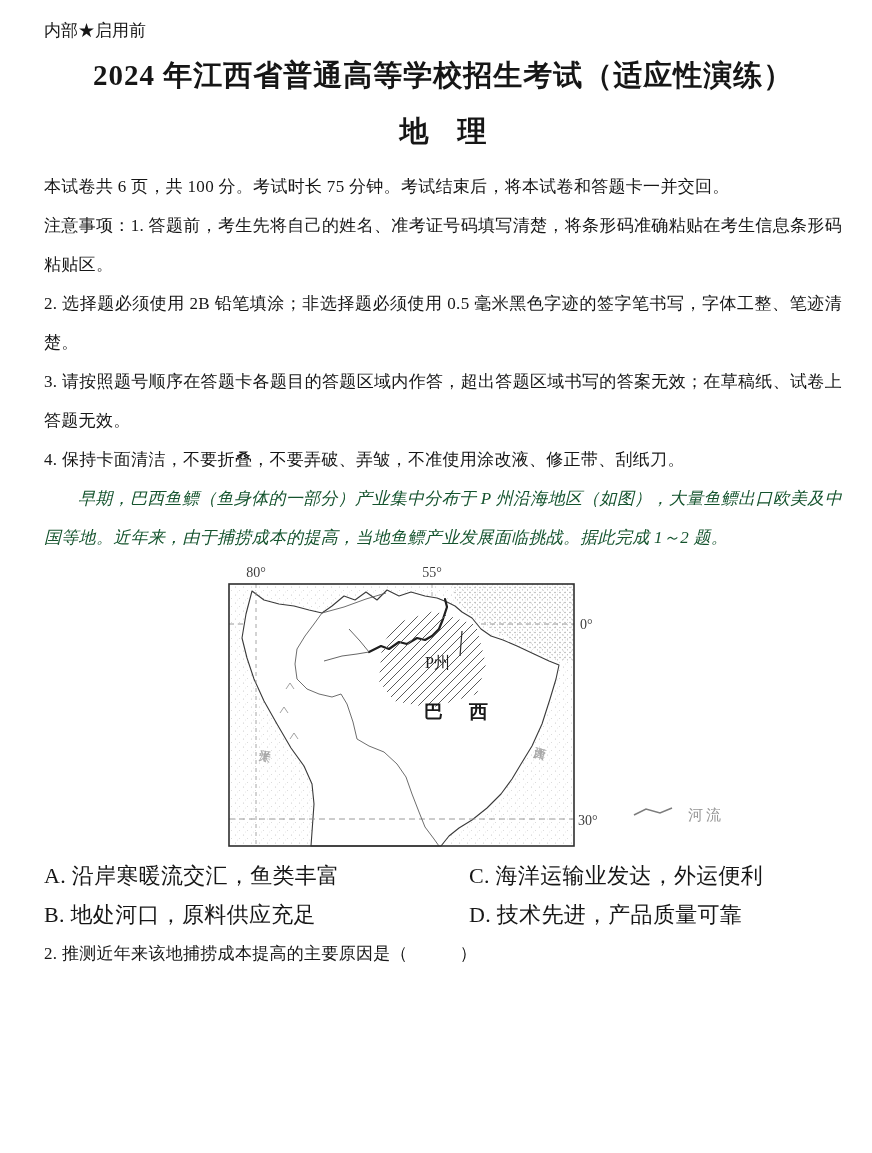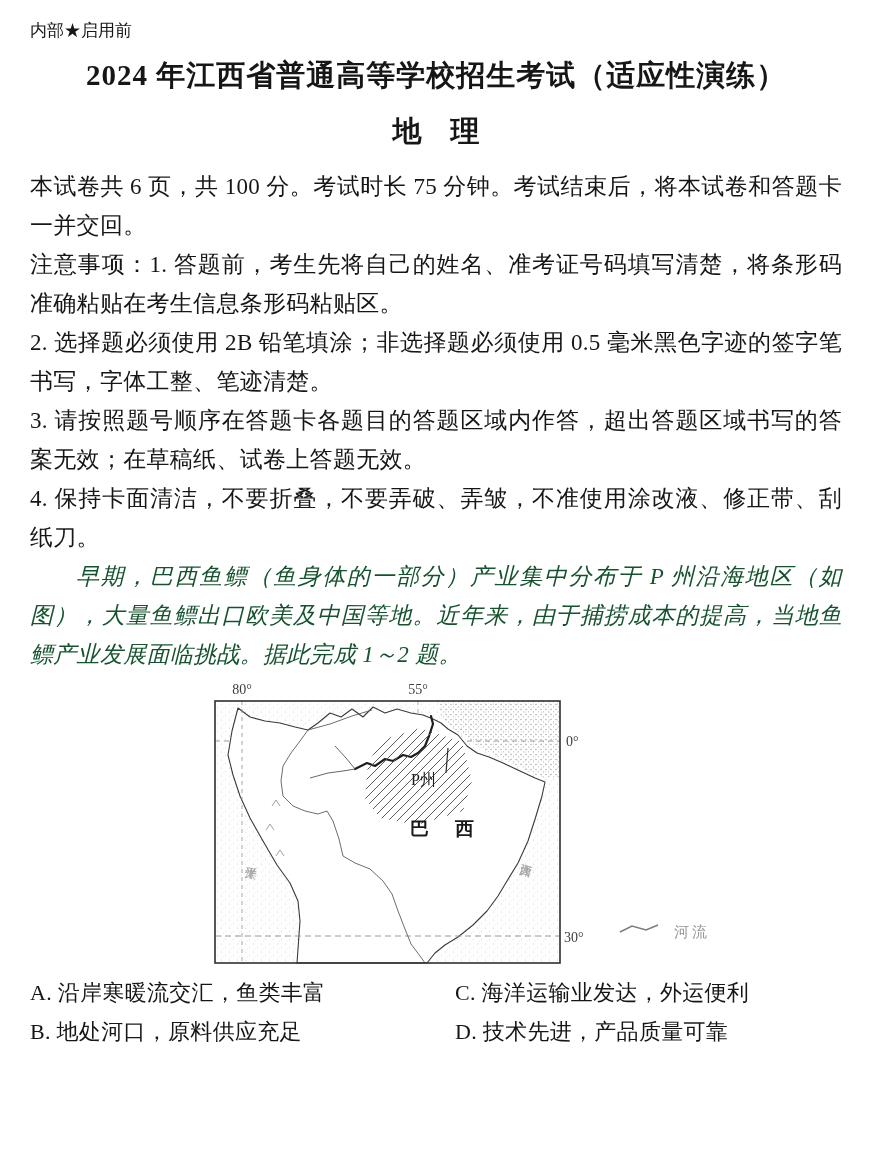--- a/index.html
+++ b/index.html
@@ -1,24 +1,24 @@
 <!DOCTYPE html>
 <html><head>
 <meta charset="utf-8">
 <style>
   html,body{margin:0;padding:0;background:#ffffff;}
   .page{
     width:872px;height:1153px;background:#ffffff;overflow:hidden;
-    box-sizing:border-box;padding:20px 30px 0 30px;position:relative;
+    box-sizing:border-box;padding:20px 30px 0 44px;position:relative;
     font-family:"Liberation Serif","DejaVu Serif",serif;color:#161616;
   }
   .classification{font-size:17px;line-height:1.25;}
   .title{margin:16px 0 0 0;font-size:29px;line-height:1.3;font-weight:bold;text-align:center;letter-spacing:1px;}
   .subject{margin:18px 0 0 0;font-size:29px;line-height:1.3;font-weight:bold;text-align:center;}
-  p.body{margin:0;font-size:23px;line-height:39px;text-align:justify;letter-spacing:0.3px;}
+  p.body{margin:0;font-size:17px;line-height:39px;text-align:justify;letter-spacing:0.3px;}
   p.intro{margin-top:16px;}
   p.section-head{margin-top:22px;}
   p.stimulus{font-style:italic;text-indent:2em;color:#14532d;}
   .map-wrap{margin:4px 0 0 150px;width:570px;height:295px;}
   .opts{display:grid;grid-template-columns:425px auto;font-size:22px;line-height:39px;letter-spacing:0.3px;}
   svg text{font-family:"Liberation Serif","DejaVu Serif",serif;}
 </style>
 </head>
 <body>
 
@@ -99,14 +99,15 @@
       <text x="494" y="259" font-size="15" fill="#969696" letter-spacing="3">河流</text>
     </svg>
   </div>
 
   <div class="opts">
     <span>A. 沿岸寒暖流交汇，鱼类丰富</span>
     <span>C. 海洋运输业发达，外运便利</span>
     <span>B. 地处河口，原料供应充足</span>
     <span>D. 技术先进，产品质量可靠</span>
   </div>
+  <p class="body">2. 推测近年来该地捕捞成本提高的主要原因是（　　　）</p>
 
 </div>
 
 </body></html>

